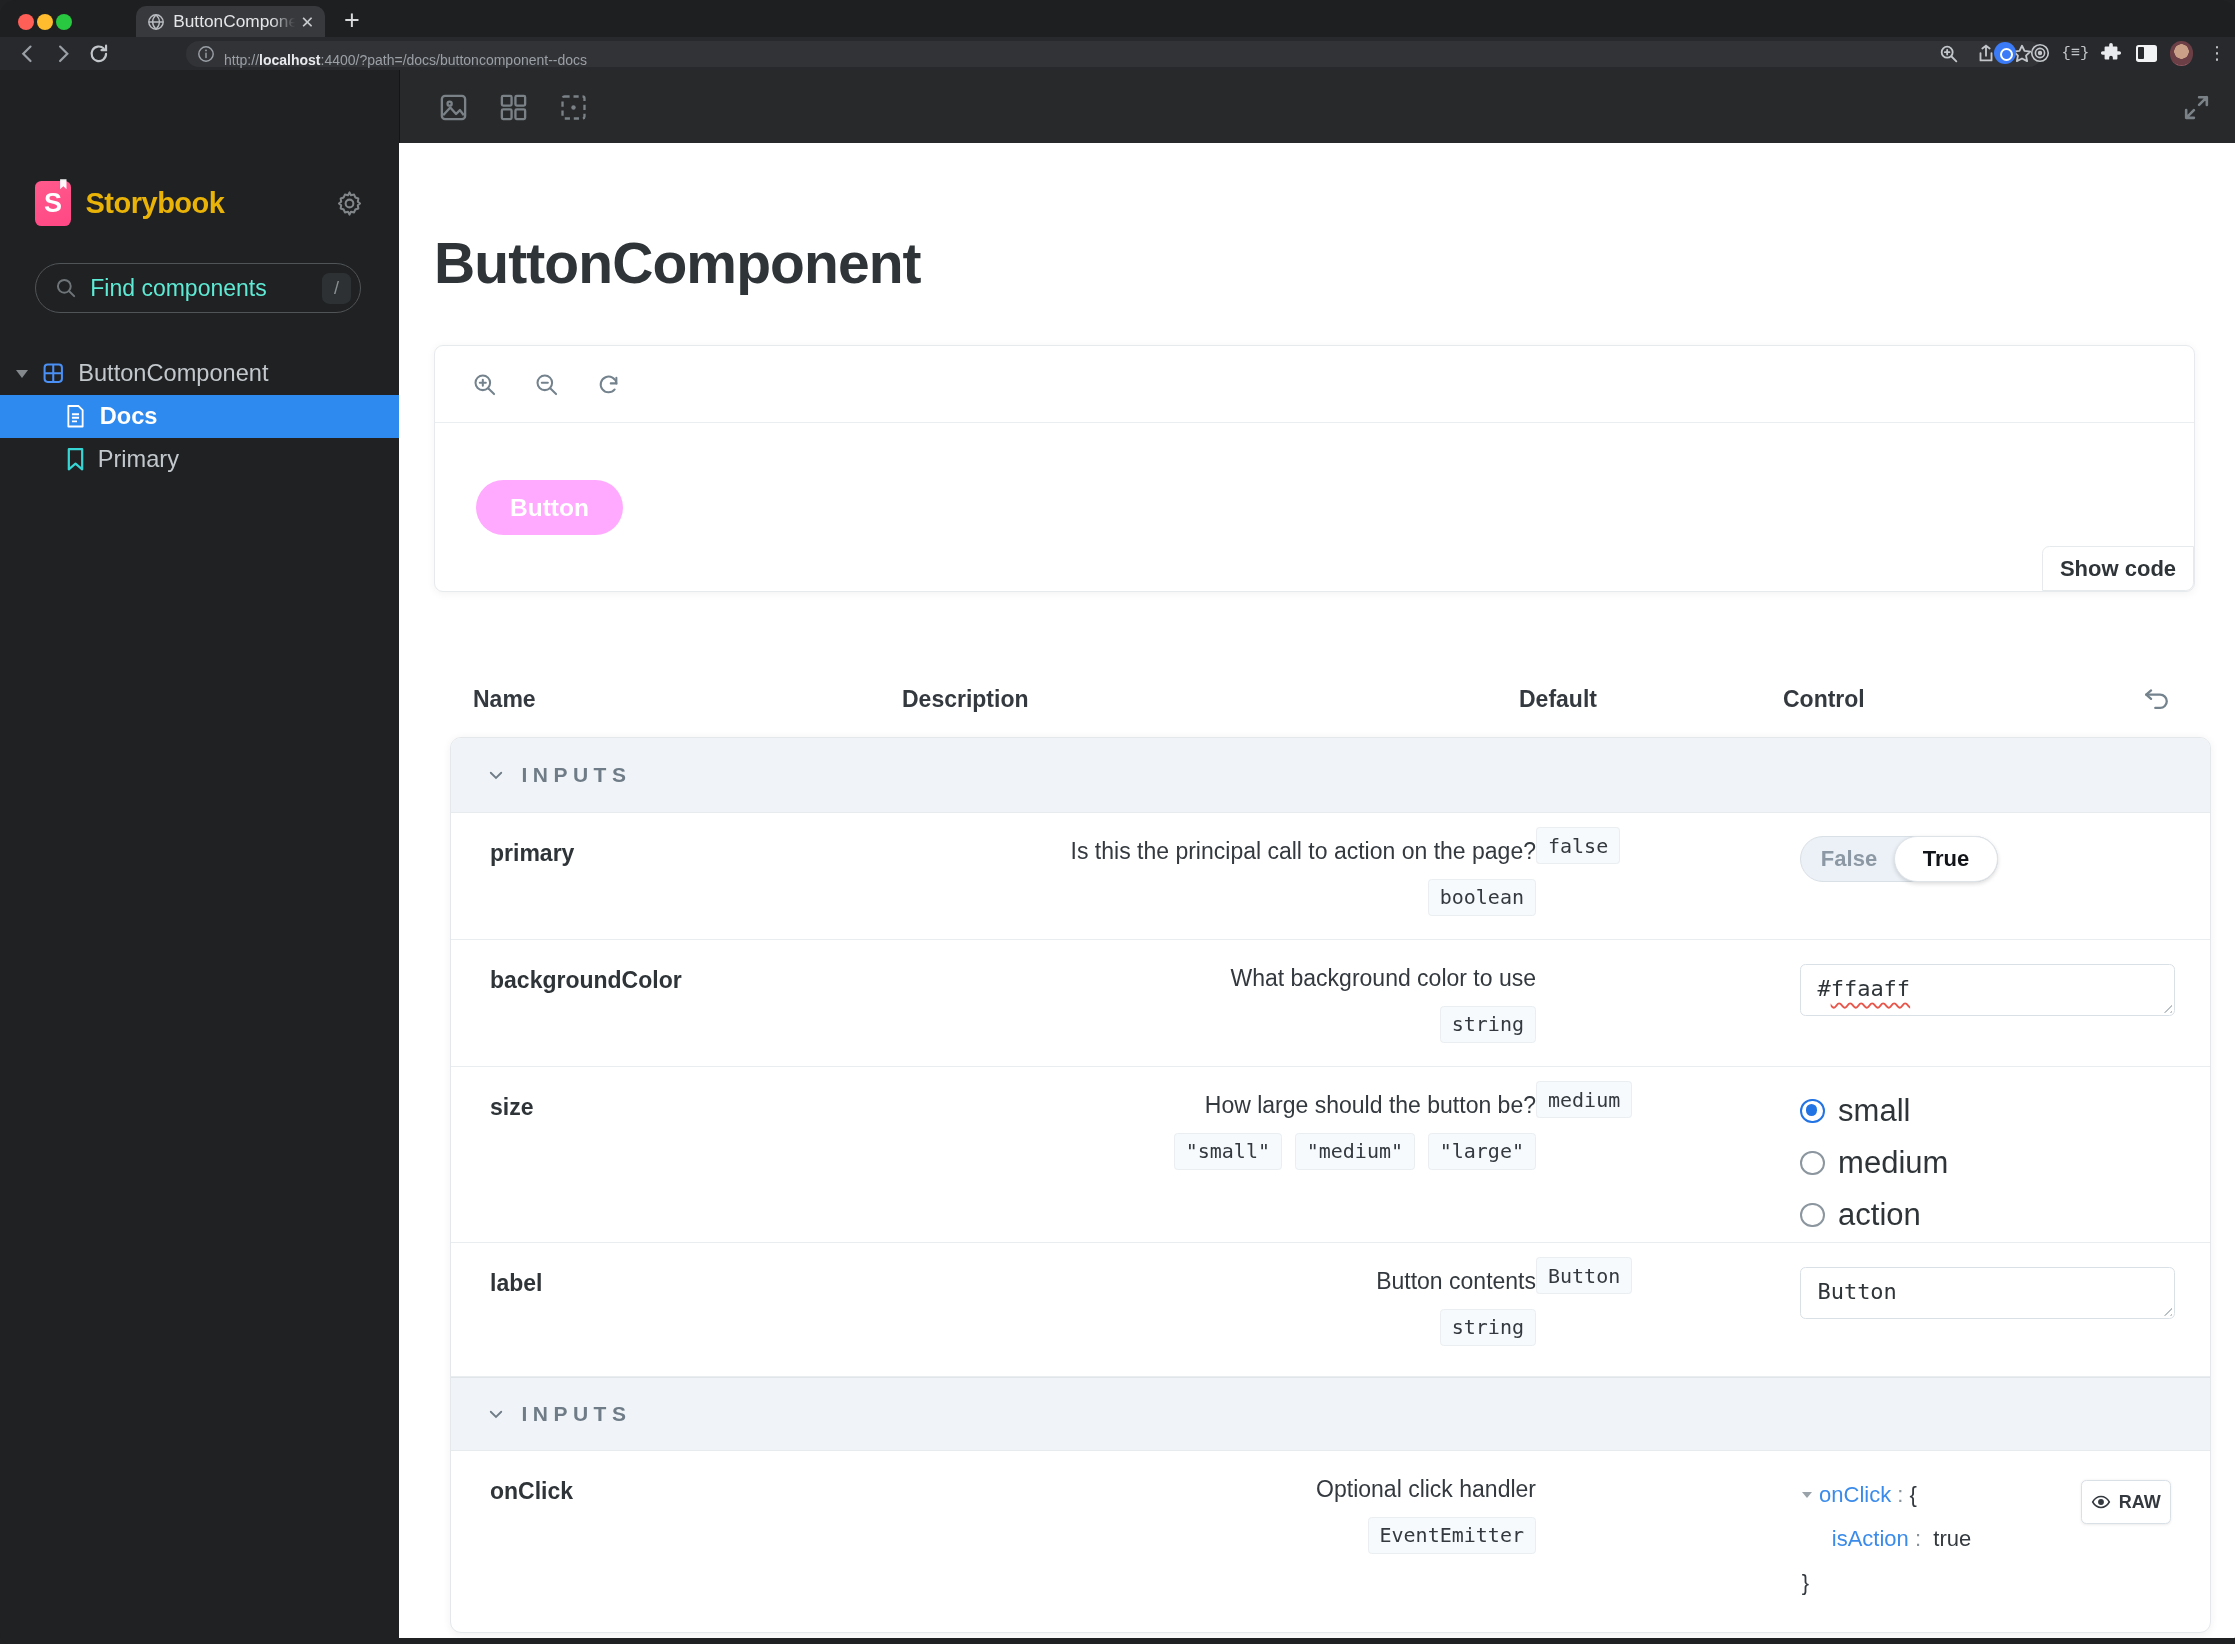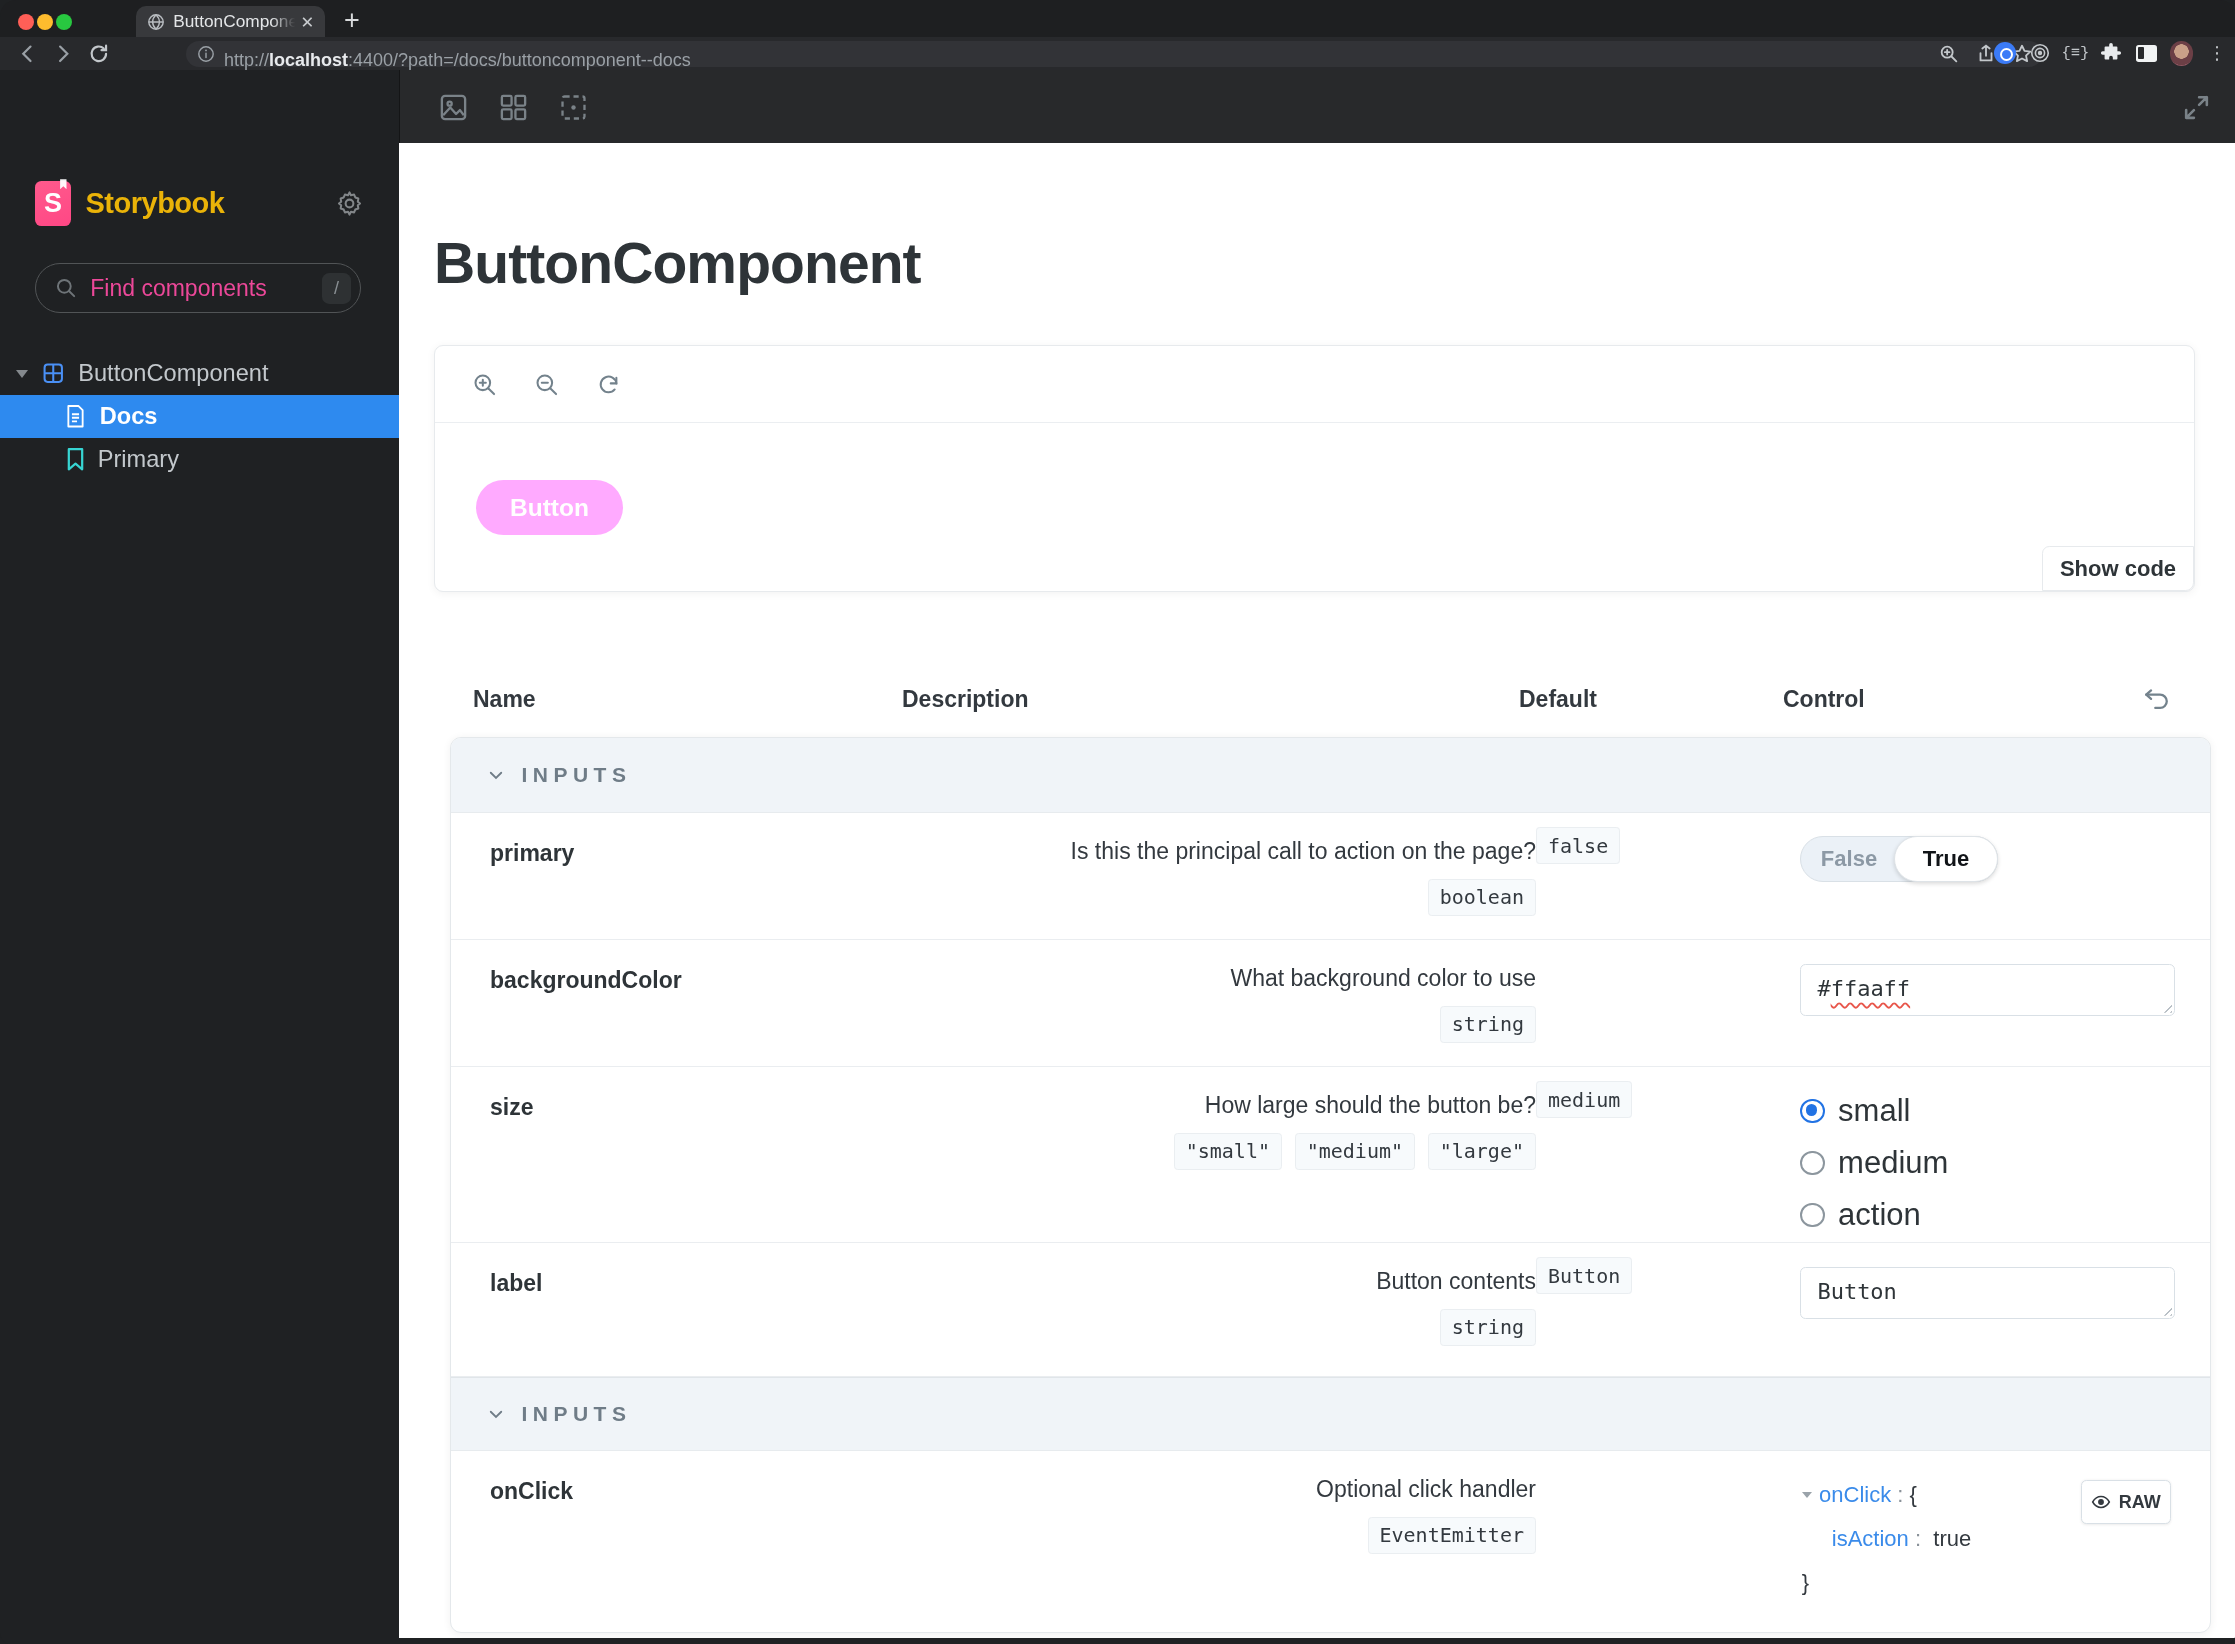--- a/index.html
+++ b/index.html
@@ -24,21 +24,21 @@
   .tab-title { color:#E4E6E8; font-size:17.3px; white-space:nowrap; overflow:hidden; flex:1; margin-left:8.2px;
                -webkit-mask-image:linear-gradient(90deg,#000 78%,transparent 97%);
                mask-image:linear-gradient(90deg,#000 78%,transparent 97%); }
   .tab-close { color:#C7CACD; font-size:16.4px; line-height:1; padding:1.8px; }
   .newtab { position:absolute; left:344px; top:7.3px; color:#D8DADC; font-size:27px; font-weight:400; line-height:27px; }
 
   .urlbar { position:absolute; left:0; top:37px; width:100%; height:33px; background:#28292C; }
   .nav-ic { position:absolute; top:4.5px; width:23.6px; height:23.6px; color:#9AA0A6; }
   .urlpill { position:absolute; left:186px; top:3.6px; width:1856px; height:26px; background:#323337; border-radius:13.6px;
              display:flex; align-items:center; padding:0 11px; }
-  .url-text { font-size:18px; color:#9AA0A6; white-space:nowrap; margin-left:9px;margin-top:13px; }
+  .url-text { font-size:14px; color:#9AA0A6; white-space:nowrap; margin-left:9px;margin-top:13px; }
   .url-host { color:#E8EAED; font-weight:700; }
   .pill-right { position:absolute; right:9px; top:0; height:26px; display:flex; align-items:center; gap:14.5px; color:#C3C7CB; }
   .ext-row { position:absolute; right:7.3px; top:1.8px; height:29px; display:flex; align-items:center; gap:11.8px; }
   .ext { width:23.6px; height:23.6px; display:flex; align-items:center; justify-content:center; color:#DADDE0; }
   .onepass { width:22px; height:22px; border-radius:50%; background:#3B7BF7; position:relative; }
   .onepass::after { content:""; position:absolute; left:6.4px; top:5.5px; width:9px; height:9px; border:2.7px solid #fff; border-radius:50%; }
   .avatar { width:24.5px; height:24.5px; border-radius:50%;
             background:radial-gradient(circle at 50% 42%, #caa089 0 38%, #6c3f46 40% 72%, #8e5560 73%); }
   .kebab { color:#C7CACD; font-size:18px; letter-spacing:0; }
   .sidepanel { width:21px; height:17.3px; background:#F1F3F4; border-radius:2.7px; position:relative; }
@@ -53,21 +53,21 @@
   .brand-row { position:absolute; left:35px; top:111px; right:35px; height:45px; display:flex; align-items:center; }
   .sb-logo { width:36px; height:45px; border-radius:6.4px; background:linear-gradient(160deg,#FF5A8C,#FF4785);
              color:#fff; font-weight:700; font-size:27px; display:flex; align-items:center; justify-content:center; position:relative; }
   .sb-logo::after { content:""; position:absolute; right:4.5px; top:-1.8px; width:6.4px; height:10px; background:#fff;
                     clip-path:polygon(0 0,100% 0,100% 100%,50% 70%,0 100%); opacity:.95; }
   .brand-name { color:#eab308; font-size:29px; font-weight:700; margin-left:14.5px; letter-spacing:-0.5px; }
   .gear { position:absolute; right:0; color:#828689; }
 
   .searchbox { position:absolute; left:35px; top:193px; width:326px; height:50px; border:0.9px solid #515456; border-radius:25.5px;
                display:flex; align-items:center; padding:0 9px 0 18px; color:#6E7478; }
-  .search-ph { font-size:23px; color:#ec4899; margin-left:12.7px; flex:1; }
+  .search-ph { font-size:23px; color:#5eead4; margin-left:12.7px; flex:1; }
   .slashkey { width:29px; height:31px; background:#2E3133; border-radius:7.3px; color:#8A9094; font-size:18px;
               display:flex; align-items:center; justify-content:center; }
 
   .tree { position:absolute; left:0; top:282px; width:100%; }
   .tree-row { height:43px; display:flex; align-items:center; font-size:23.6px; color:#C3C8CC; }
   .tree-row.selected { background:#2E8AEF; color:#FFFFFF; font-weight:700; }
   .caret-exp { width:0; height:0; border-left:6.4px solid transparent; border-right:6.4px solid transparent;
                border-top:8.2px solid #84898D; margin-left:16.4px; }
   .ic-ml { margin-left:12.7px; }
 

